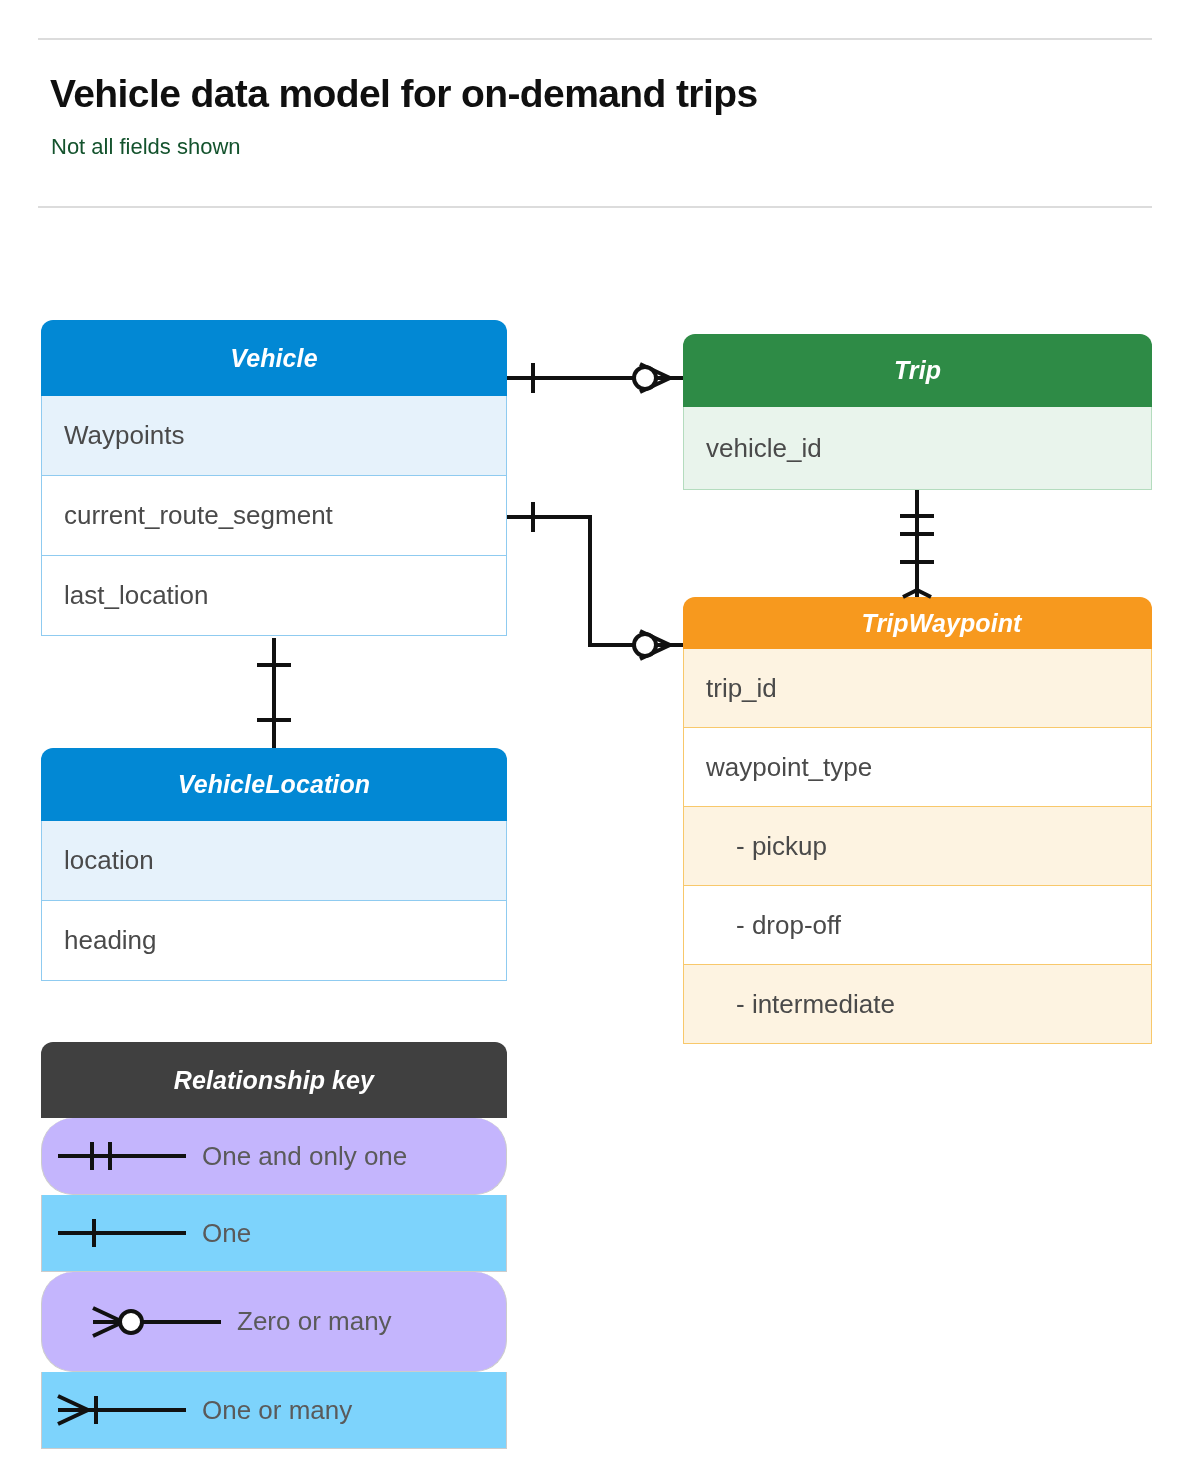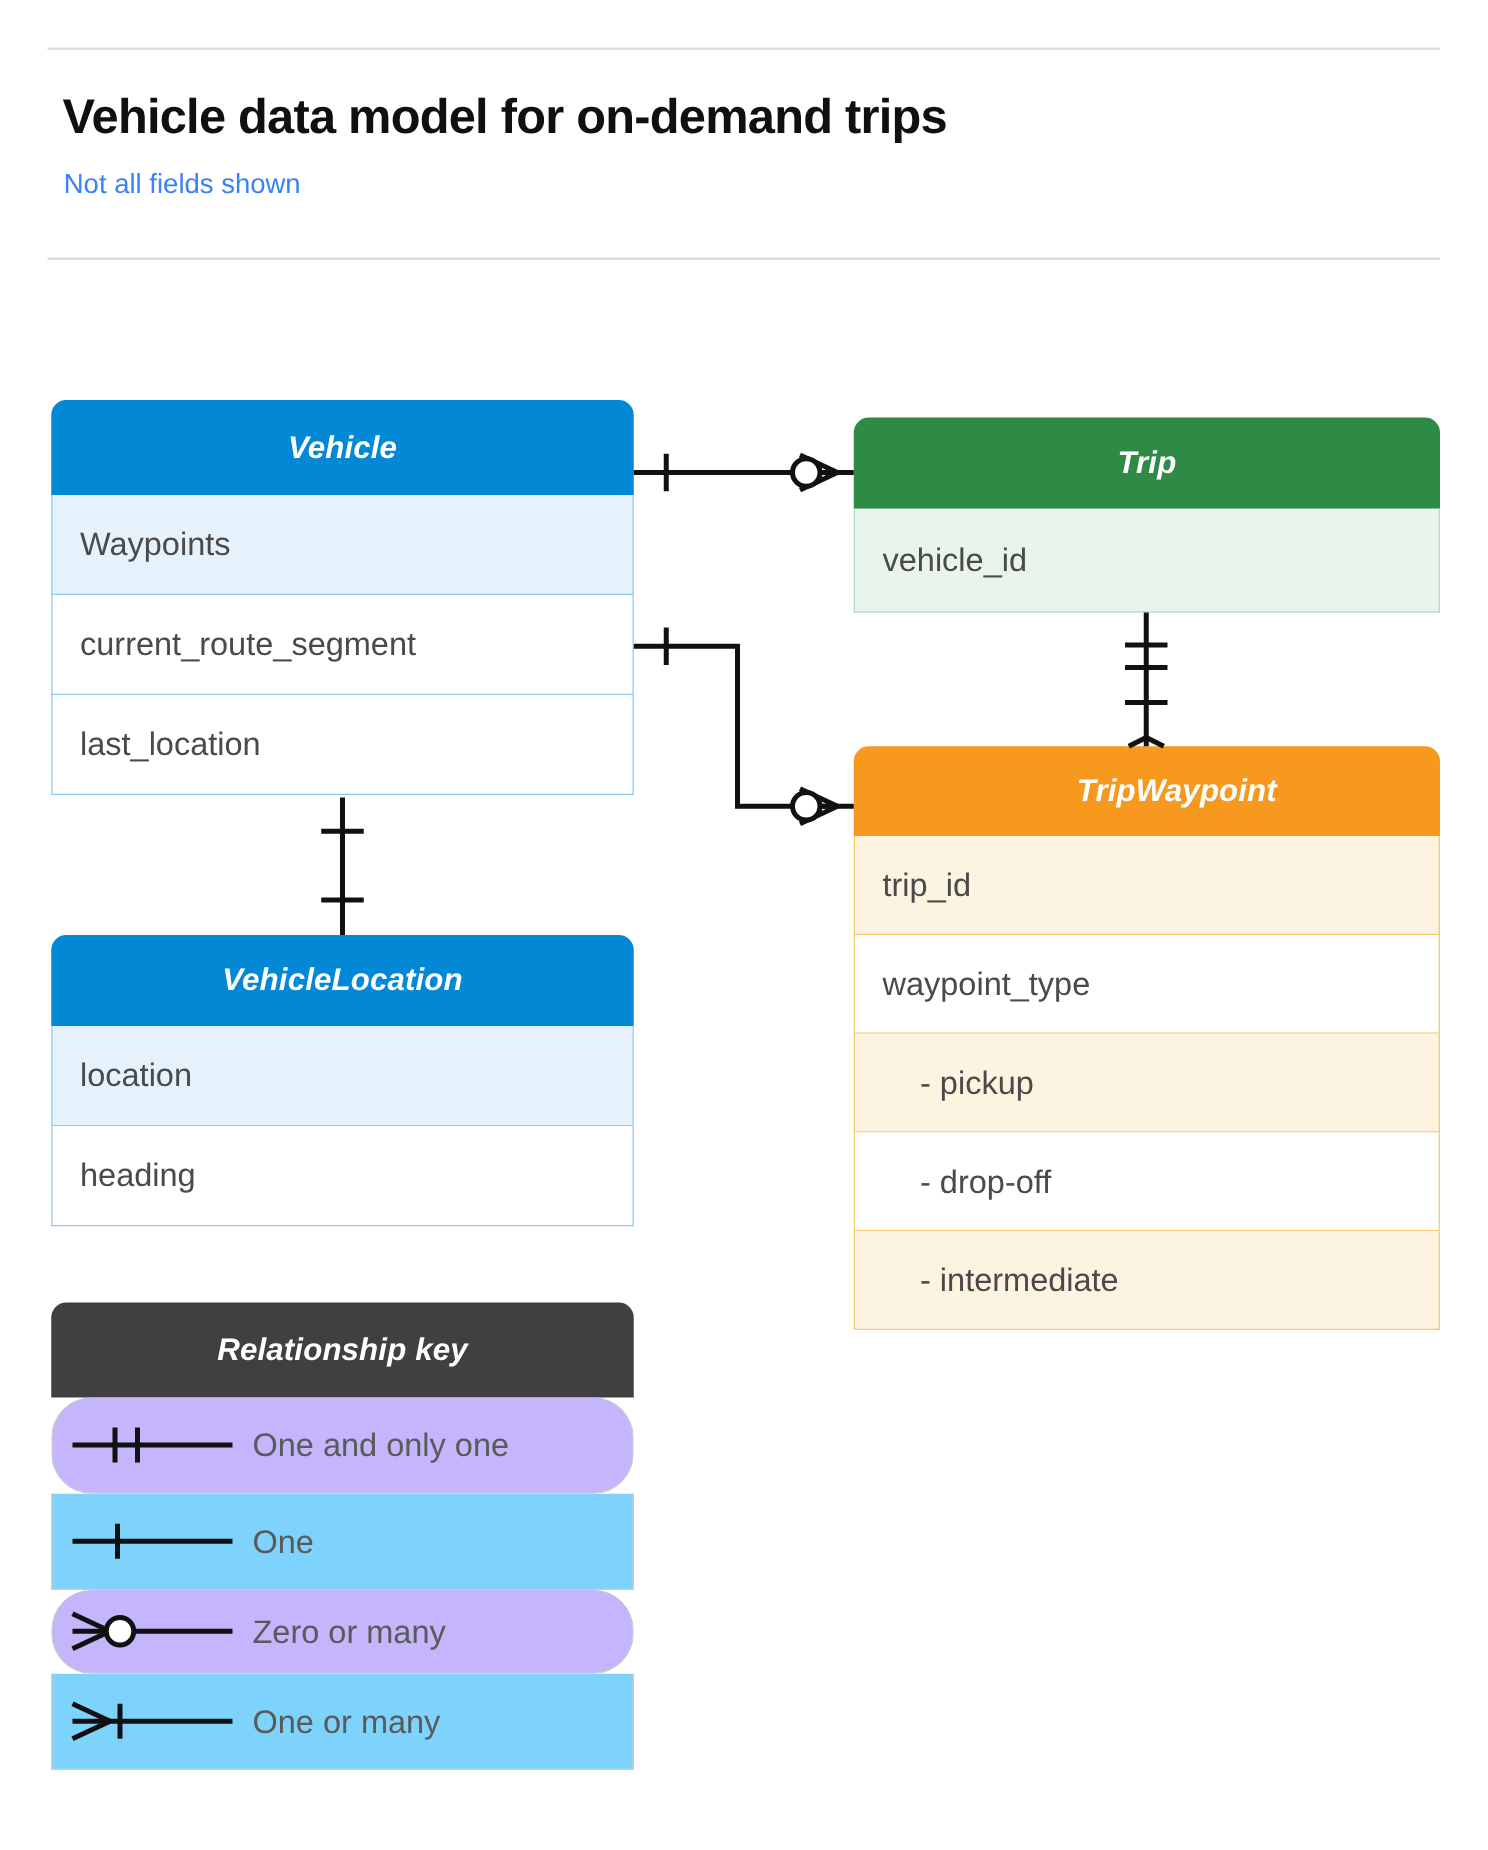--- a/index.html
+++ b/index.html
@@ -38,21 +38,21 @@
     font-weight: bold;
     color: #101010;
     letter-spacing: -0.6px;
     white-space: nowrap;
   }
   #page-subtitle {
     position: absolute;
     left: 51px;
     top: 134px;
     font-size: 22px;
-    color: #3b82f6;
+    color: #14532d;
     white-space: nowrap;
   }
 
   
   .entity {
     position: absolute;
     box-sizing: border-box;
   }
   .entity-header {
     box-sizing: border-box;
@@ -152,21 +152,21 @@
     <div class="entity-row alt" style="height:80px;">location</div>
     <div class="entity-row" style="height:80px;">heading</div>
   </div>
 
   <div class="entity t-green" style="left:683px; top:334px; width:469px;">
     <div class="entity-header" style="height:73px;">Trip</div>
     <div class="entity-row alt" style="height:83px;">vehicle_id</div>
   </div>
 
   <div class="entity t-orange" style="left:683px; top:597px; width:469px;">
-    <div class="entity-header" style="height:72px;padding-left:48px;">TripWaypoint</div>
+    <div class="entity-header" style="height:52px;padding-left:48px;">TripWaypoint</div>
     <div class="entity-row alt" style="height:79px;">trip_id</div>
     <div class="entity-row" style="height:79px;">waypoint_type</div>
     <div class="entity-row alt indent" style="height:79px;">-  pickup</div>
     <div class="entity-row indent" style="height:79px;">-  drop-off</div>
     <div class="entity-row alt indent" style="height:79px;">-  intermediate</div>
   </div>
 
   <div class="entity t-gray" style="left:41px; top:1042px; width:466px;">
     <div class="entity-header" style="height:76px;">Relationship key</div>
 
@@ -184,21 +184,21 @@
     <div class="entity-row legend-row" style="height:77px;">
       <div class="legend-sym">
         <svg width="140" height="40" viewBox="0 0 140 40">
           <line x1="6" y1="20" x2="134" y2="20" stroke="#111" stroke-width="4"></line>
           <line x1="42" y1="6" x2="42" y2="34" stroke="#111" stroke-width="4"></line>
         </svg>
       </div>
       <div class="legend-label">One</div>
     </div>
 
-    <div class="entity-row alt legend-row" style="height:67px;">
+    <div class="entity-row alt legend-row" style="height:100px;padding-left:35px;">
       <div class="legend-sym">
         <svg width="140" height="40" viewBox="0 0 140 40">
           <line x1="46" y1="20" x2="134" y2="20" stroke="#111" stroke-width="4"></line>
           <line x1="36" y1="20" x2="6" y2="6" stroke="#111" stroke-width="4"></line>
           <line x1="36" y1="20" x2="6" y2="20" stroke="#111" stroke-width="4"></line>
           <line x1="36" y1="20" x2="6" y2="34" stroke="#111" stroke-width="4"></line>
           <circle cx="44" cy="20" r="11" fill="#fff" stroke="#111" stroke-width="4"></circle>
         </svg>
       </div>
       <div class="legend-label">Zero or many</div>

